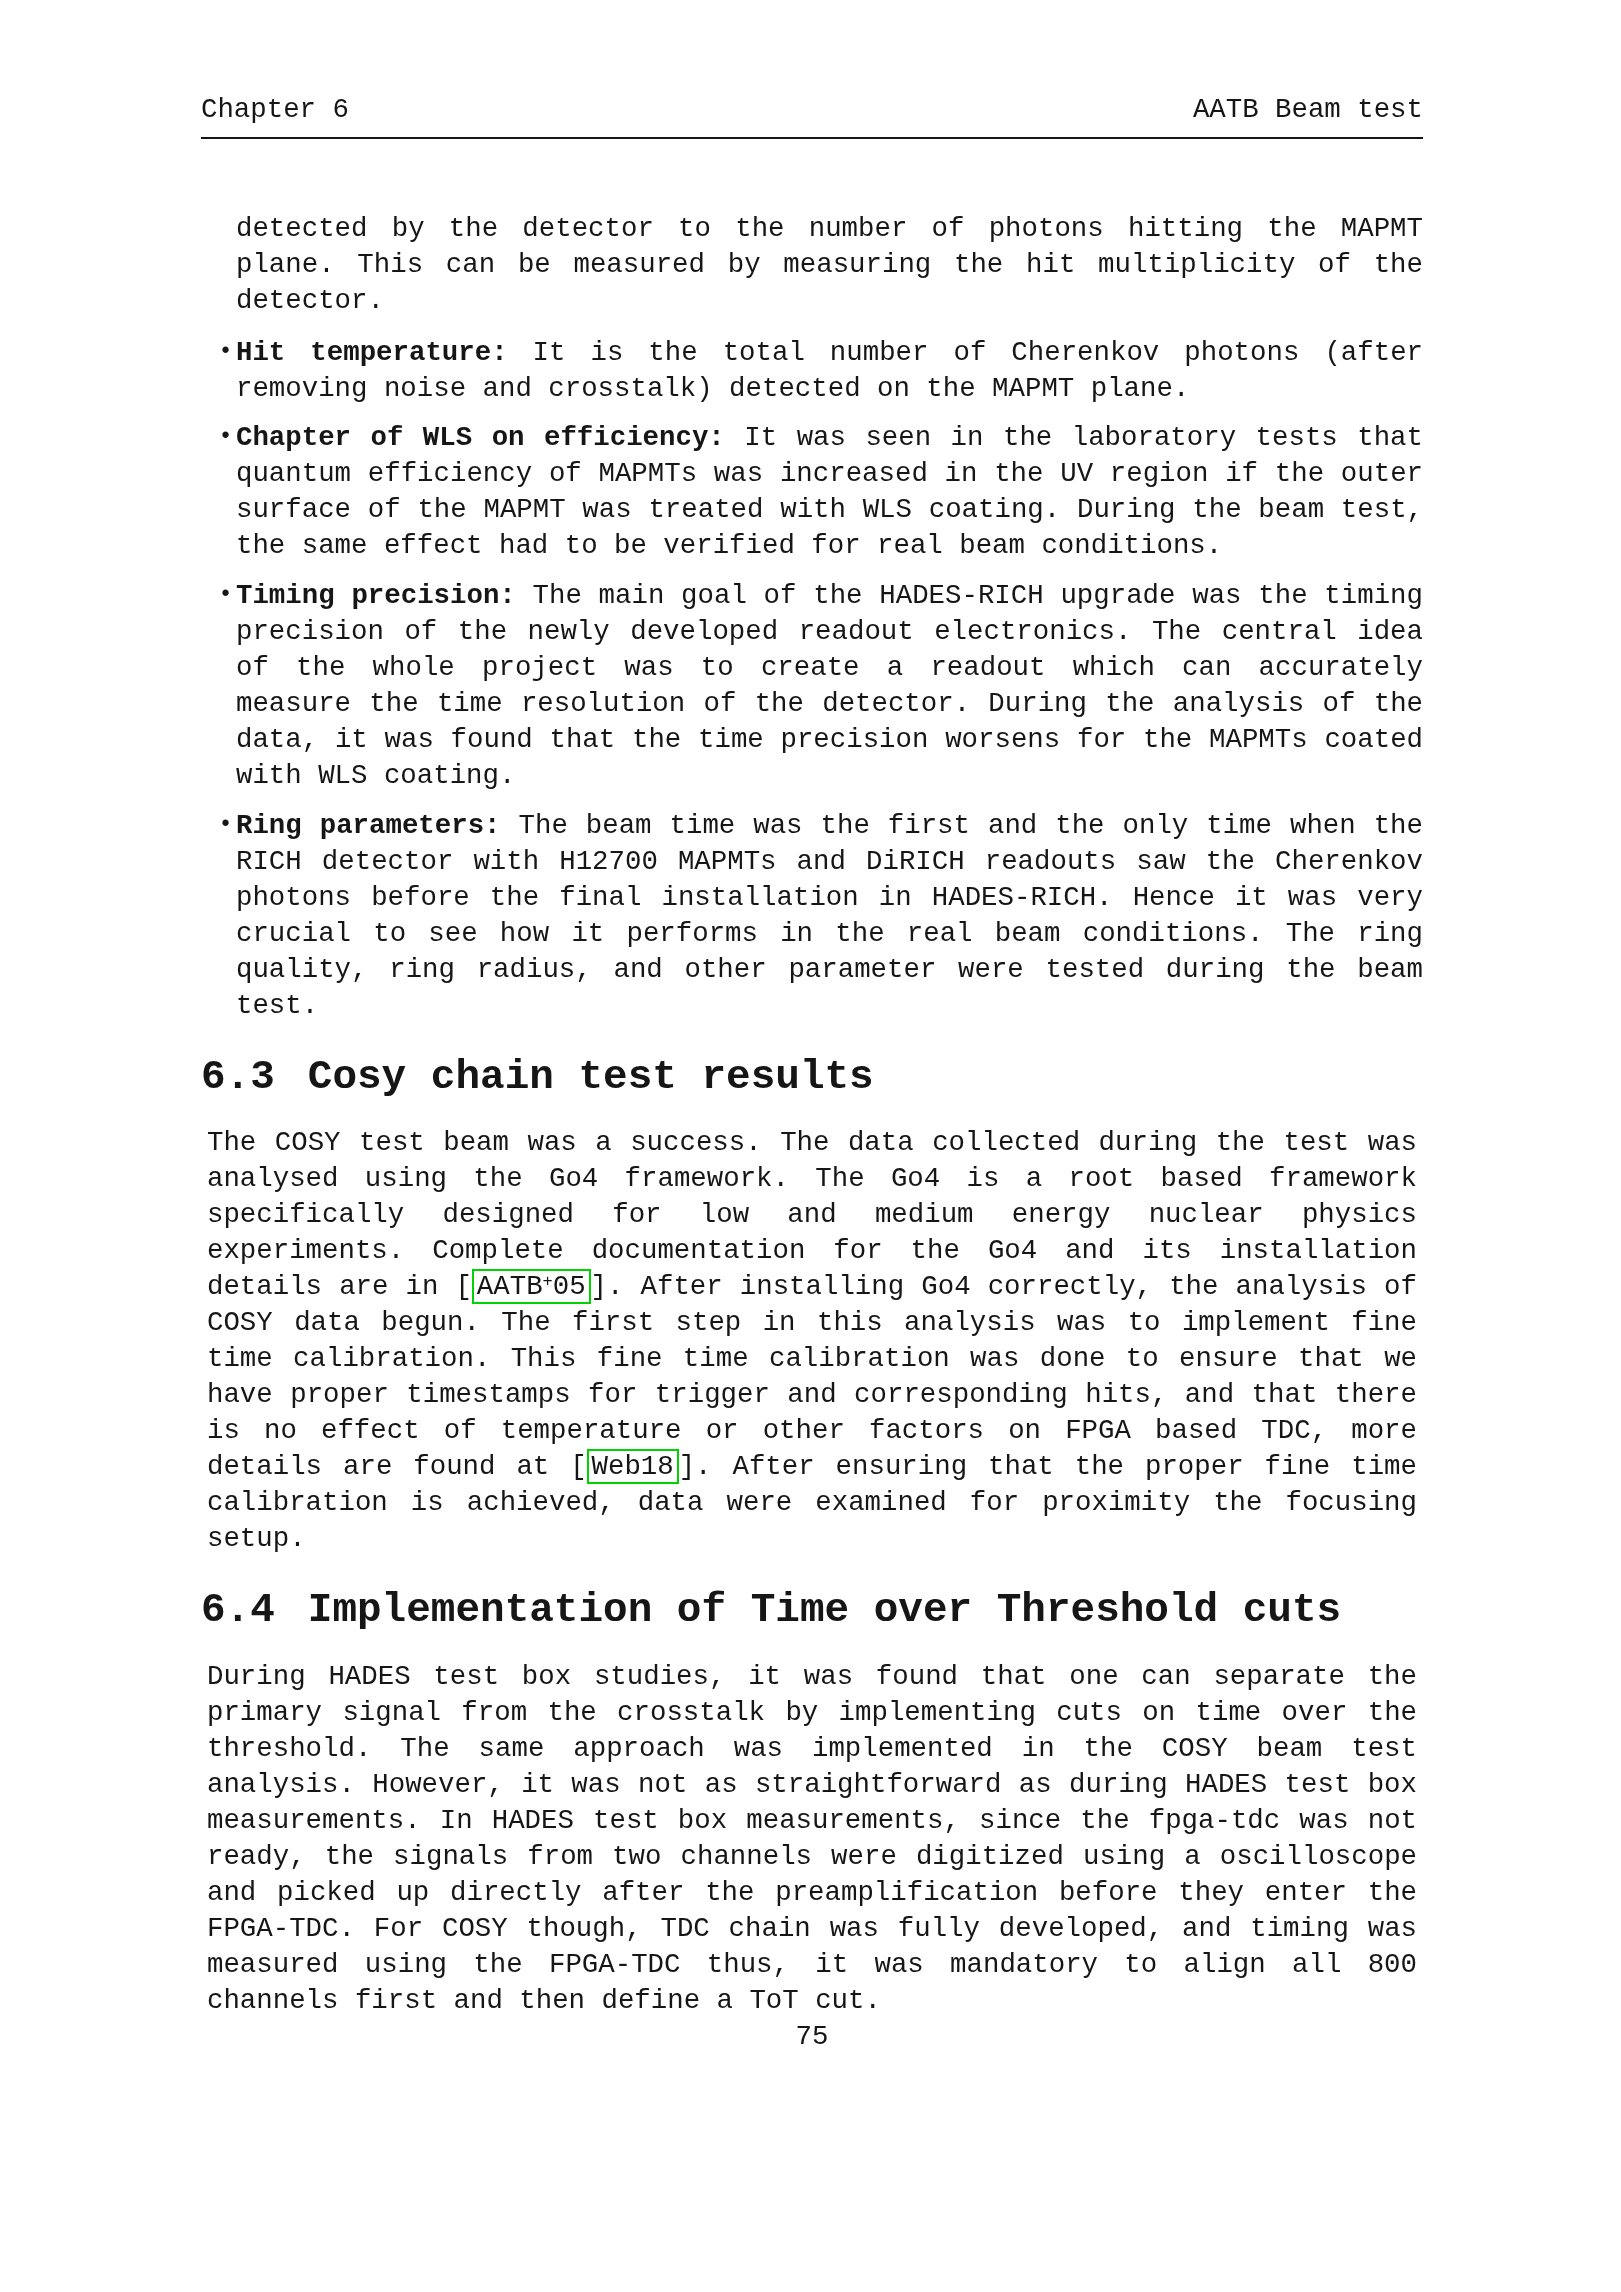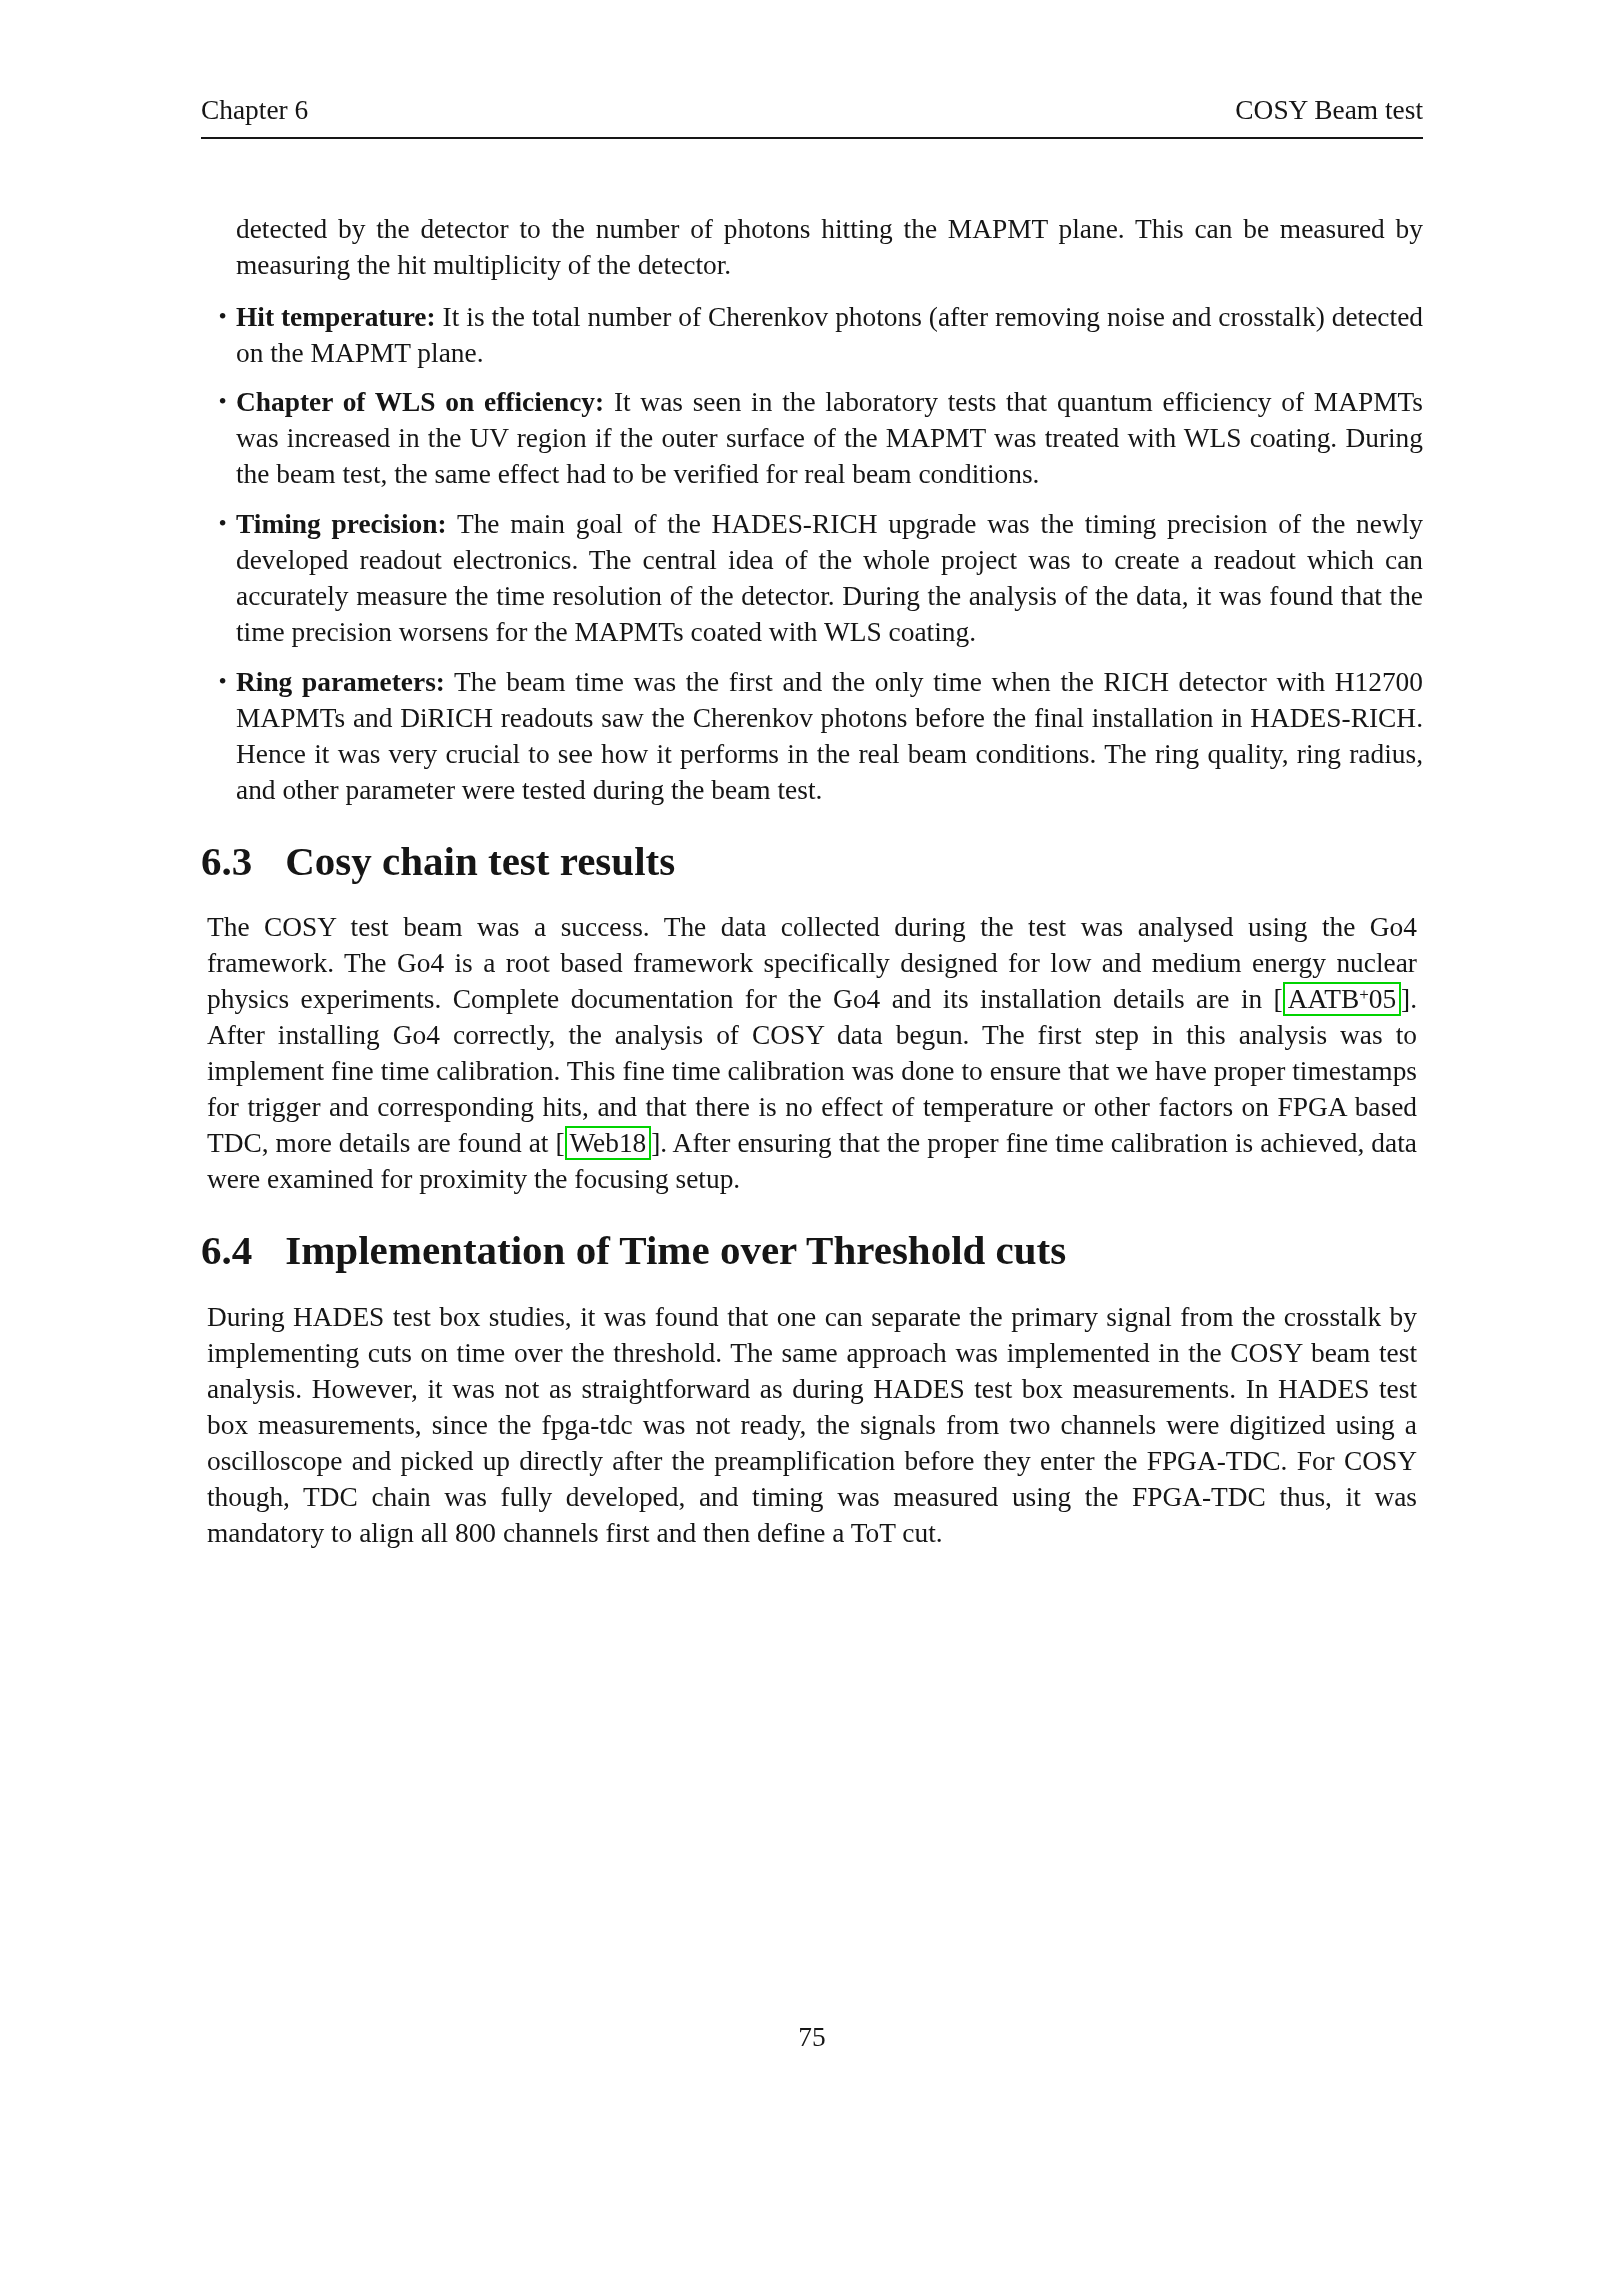--- a/index.html
+++ b/index.html
@@ -5,21 +5,21 @@
   html, body {
     margin: 0;
     padding: 0;
     background: #ffffff;
   }
   .page {
     position: relative;
     width: 1621px;
     height: 2293px;
     background: #ffffff;
-    font-family: Liberation Serif, serif;
+    font-family: Liberation Mono, monospace;
     color: #161616;
     font-size: 27.4px;
     line-height: 36px;
   }
   
   .running-header {
     position: absolute;
     top: 92px;
     left: 201px;
     right: 198px;
@@ -91,21 +91,21 @@
     text-align: center;
   }
 </style>
 </head>
 <body>
 
 <div class="page">
 
   <header class="running-header">
     <span>Chapter 6</span>
-    <span>COSY Beam test</span>
+    <span>AATB Beam test</span>
   </header>
 
   <main class="content">
 
     <p class="intro-para">detected by the detector to the number of photons hitting the MAPMT plane. This can be measured by measuring the hit multiplicity of the detector.</p>
 
     <ul class="bullet-list">
       <li class="bullet-item"><span class="bullet-marker">•</span><span class="bullet-label">Hit temperature:</span><span> It is the total number of Cherenkov photons (after removing noise and crosstalk) detected on the MAPMT plane.</span></li>
       <li class="bullet-item"><span class="bullet-marker">•</span><span class="bullet-label">Chapter of WLS on efficiency:</span><span> It was seen in the laboratory tests that quantum efficiency of MAPMTs was increased in the UV region if the outer surface of the MAPMT was treated with WLS coating. During the beam test, the same effect had to be verified for real beam conditions.</span></li>
       <li class="bullet-item"><span class="bullet-marker">•</span><span class="bullet-label">Timing precision:</span><span> The main goal of the HADES-RICH upgrade was the timing precision of the newly developed readout electronics. The central idea of the whole project was to create a readout which can accurately measure the time resolution of the detector. During the analysis of the data, it was found that the time precision worsens for the MAPMTs coated with WLS coating.</span></li>

